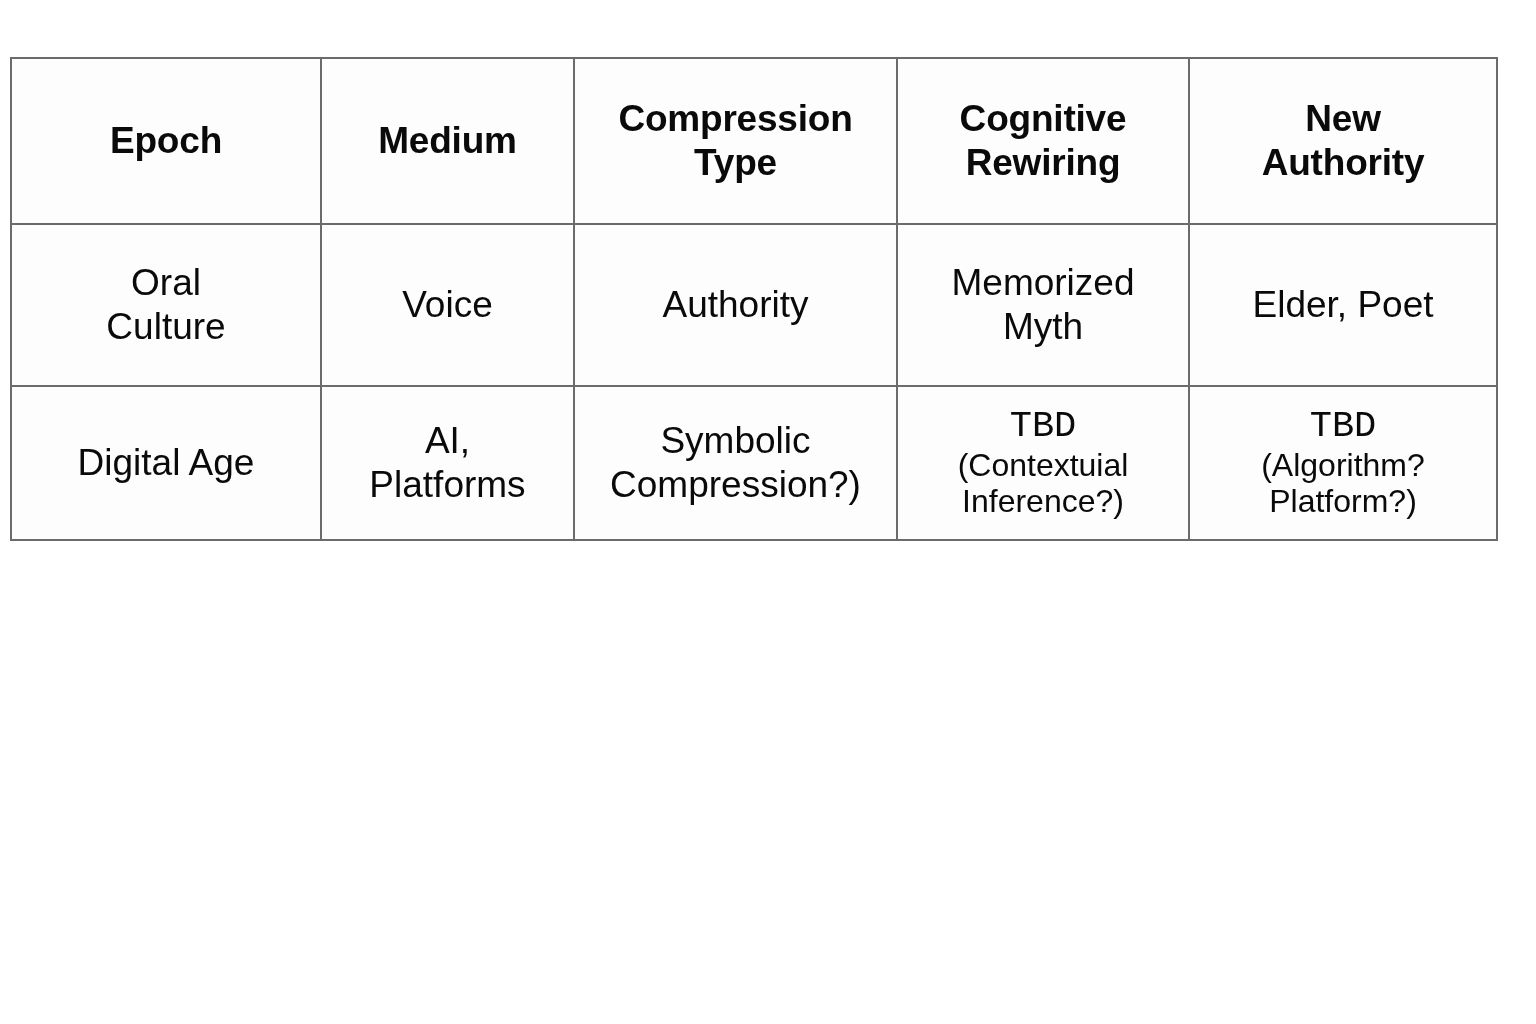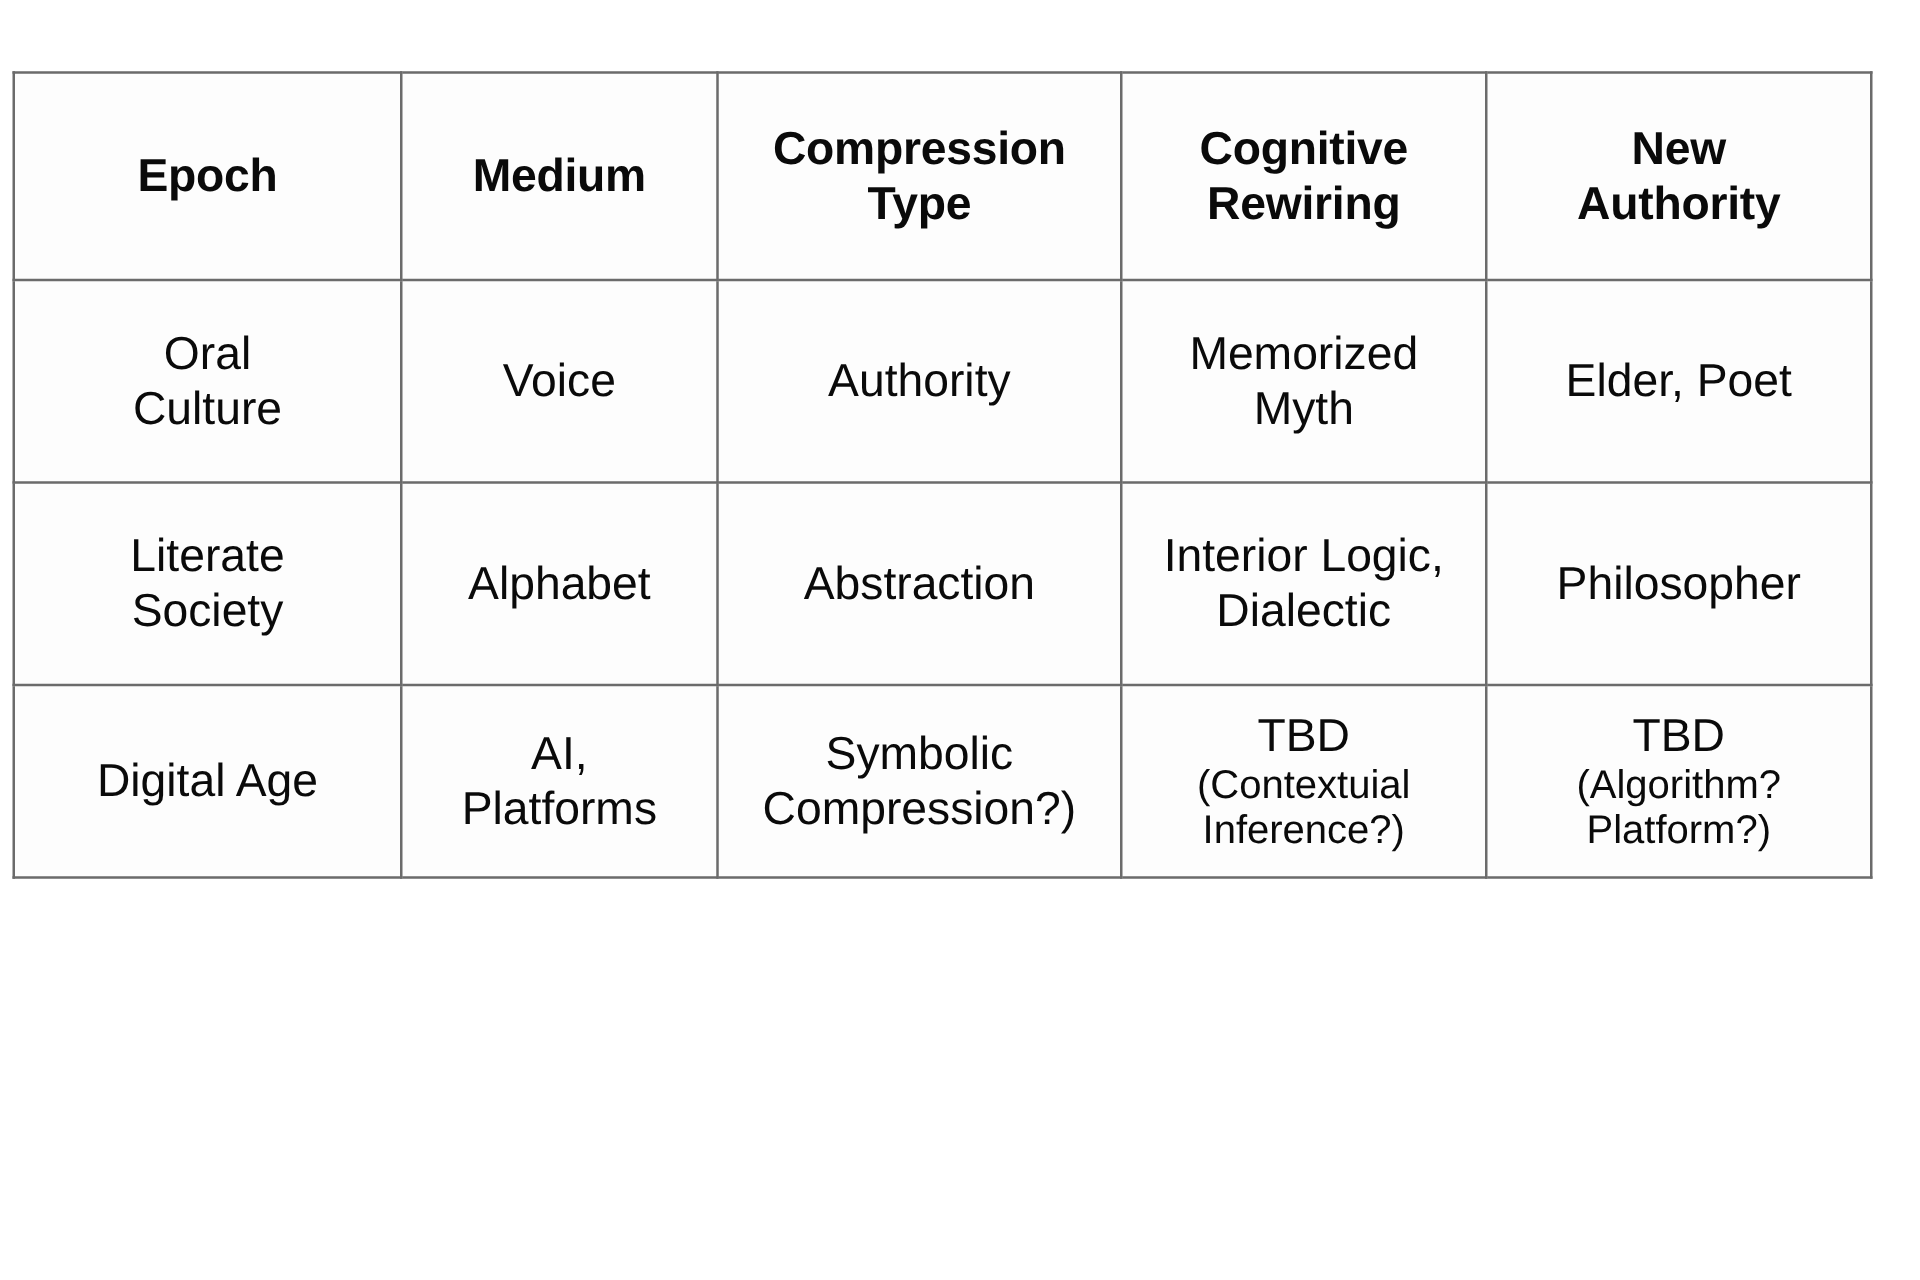--- a/index.html
+++ b/index.html
@@ -60,20 +60,21 @@
   tr.body-row td.epoch-cell {
     font-weight: normal;
   }
   tr.last-row td {
     height: 144px;
   }
   .tbd-main {
     display: block;
     font-size: 37px;
     line-height: 1.12;
+    font-family: Liberation Mono, monospace;
   }
   .tbd-sub {
     display: block;
     font-size: 32px;
     line-height: 1.12;
     text-align: center;
   }
   .cell-line {
     display: block;
   }
@@ -126,39 +127,20 @@
           </td>
           <td>
             <span class="cell-line">Memorized</span>
             <span class="cell-line">Myth</span>
           </td>
           <td>
             <span class="cell-line">Elder, Poet</span>
           </td>
         </tr>
 
-        <tr class="body-row">
-          <td class="epoch-cell">
-            <span class="cell-line">Literate</span>
-            <span class="cell-line">Society</span>
-          </td>
-          <td>
-            <span class="cell-line">Alphabet</span>
-          </td>
-          <td>
-            <span class="cell-line">Abstraction</span>
-          </td>
-          <td>
-            <span class="cell-line">Interior Logic,</span>
-            <span class="cell-line">Dialectic</span>
-          </td>
-          <td>
-            <span class="cell-line">Philosopher</span>
-          </td>
-        </tr>
 
 
 
         <tr class="body-row last-row">
           <td class="epoch-cell">
             <span class="cell-line">Digital Age</span>
           </td>
           <td>
             <span class="cell-line">AI,</span>
             <span class="cell-line">Platforms</span>

